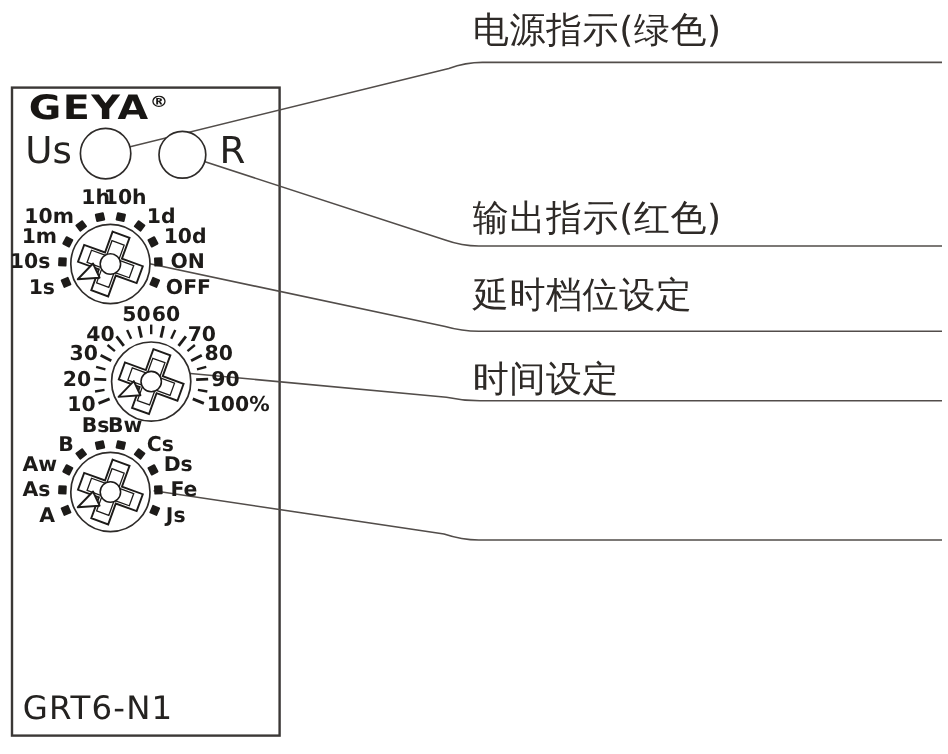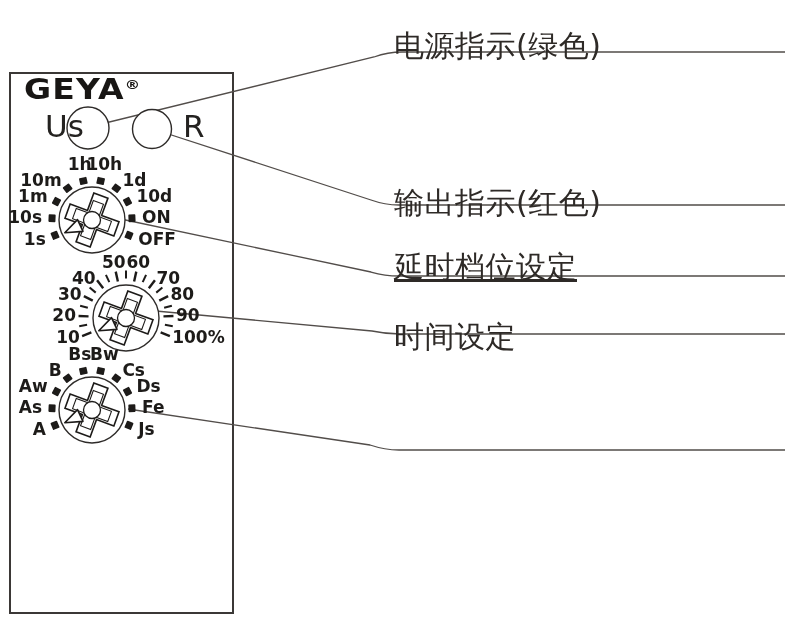--- a/index.html
+++ b/index.html
@@ -15,31 +15,31 @@
   svg.art text{font-family:"DejaVu Sans","Liberation Sans",sans-serif;}
   .brand{
     position:absolute;left:24px;top:76px;color:#181614;
     font-size:28px;font-weight:bold;letter-spacing:1px;line-height:1;
     transform:scaleX(1.18);transform-origin:left top;white-space:nowrap;
   }
   .brand .tm{font-size:13px;font-weight:bold;vertical-align:10px;letter-spacing:0;}
   .led-label{
     position:absolute;color:#242220;font-size:31px;line-height:1;font-weight:400;
   }
-  .led-label.us{left:21px;top:111px;margin-left:24px;}
+  .led-label.us{left:21px;top:111px;}
   .led-label.r{left:183px;top:111px;}
   .model{
     position:absolute;left:19px;top:577px;color:#242220;
     font-size:27px;line-height:1;letter-spacing:1px;
   }
   .callout{
     position:absolute;left:394px;color:#2e2a27;font-size:30px;line-height:1.15;
-    white-space:nowrap;letter-spacing:0.5px;margin-top:20px;
-  }
-  .c0{top:9px;} .c1{top:166px;text-align:right;} .c2{top:230px;text-decoration:underline;} .c3{top:300px;} .c4{top:403px;}
+    white-space:nowrap;letter-spacing:0.5px;
+  }
+  .c0{top:9px;} .c1{top:166px;text-align:right;} .c2{top:230px;} .c3{top:300px;} .c4{top:403px;}
   .dial-label{fill:#1d1b19;font-size:17px;font-weight:bold;}
   .lead{fill:none;stroke:#524d4a;stroke-width:1.3;}
   .ring{fill:#ffffff;stroke:#2e2b29;stroke-width:1.4;}
   .led{fill:#ffffff;stroke:#2e2b29;stroke-width:1.4;}
 </style>
 </head>
 <body>
 
 <div class="stage">
 
@@ -241,19 +241,20 @@
           <path d="M -27.2 12.7 L -9 11.4 L -14.5 -0.4 Z" fill="#ffffff" stroke="#1d1b19" stroke-width="1.6" stroke-linejoin="round"></path>
           <circle cx="0" cy="0" r="8.5" fill="#ffffff" stroke="#1d1b19" stroke-width="1.3"></circle>
         </g>
       </g>
   </svg>
 
   <div class="brand"><span>GEYA</span><span class="tm">®</span></div>
 
   <div class="led-label us">Us</div>
   <div class="led-label r">R</div>
+  <div class="model">GRT6-N1</div>
 
   <div class="callout c0">电源指示(绿色)</div>
   <div class="callout c1">输出指示(红色)</div>
   <div class="callout c2">延时档位设定</div>
   <div class="callout c3">时间设定</div>
 
 </div>
 
 </body></html>

